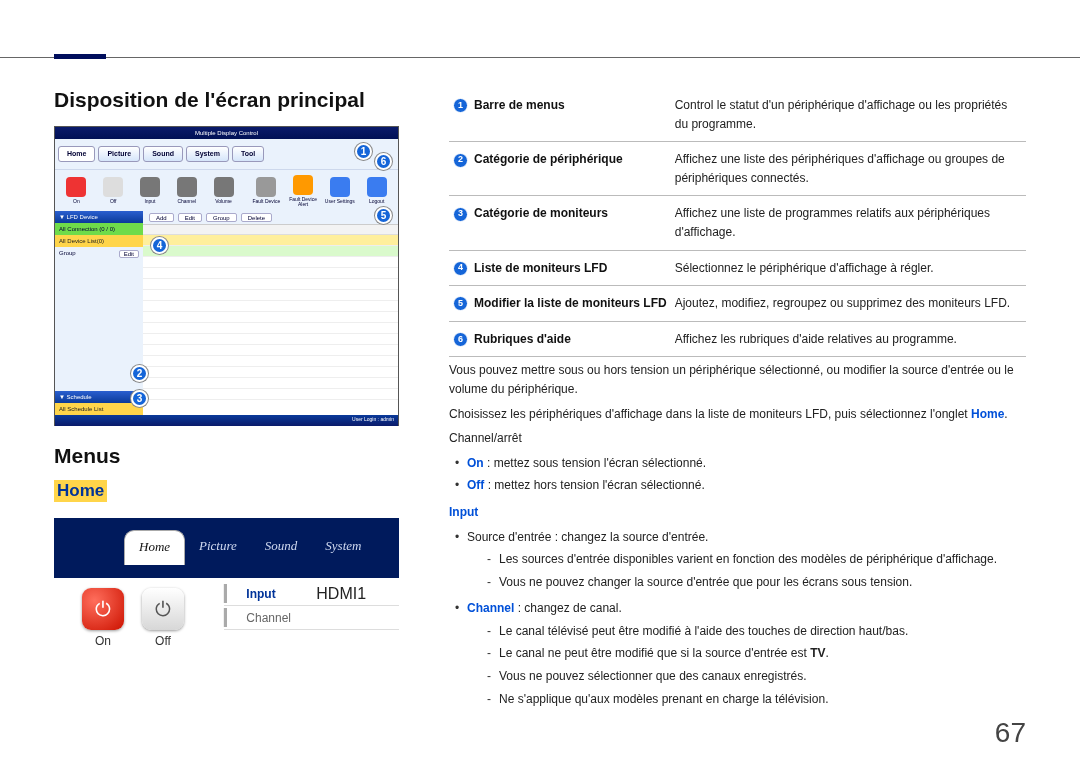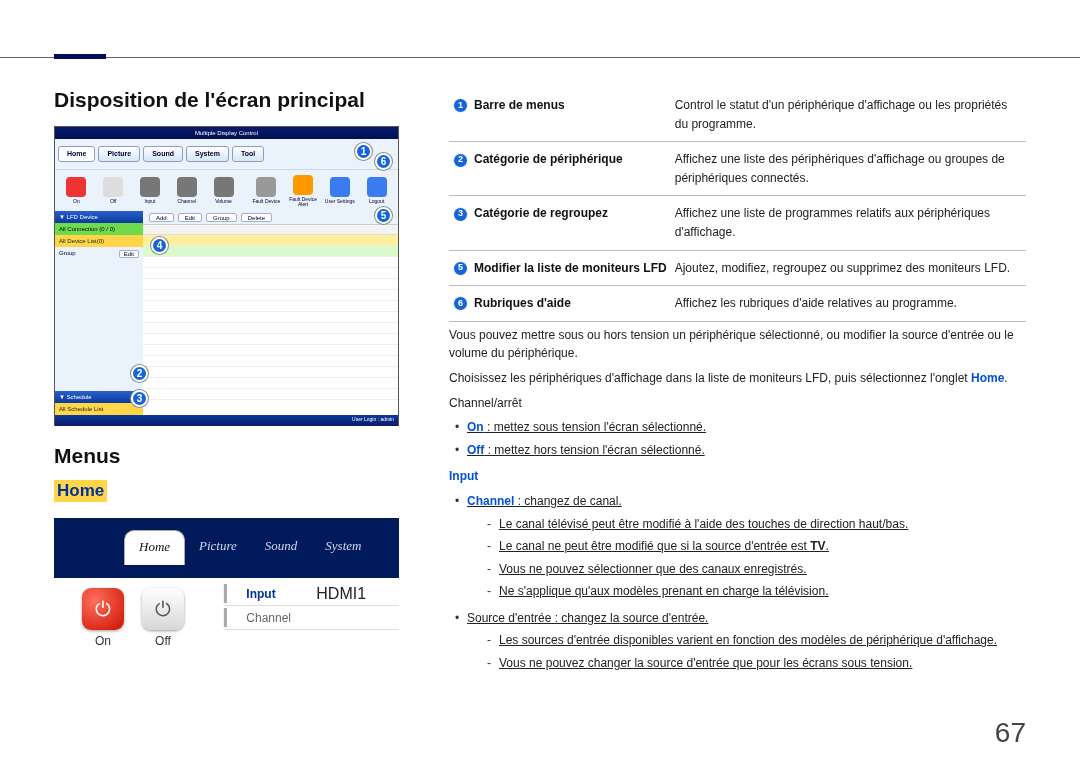--- a/index.html
+++ b/index.html
@@ -67,21 +67,21 @@
   .shot2 .frow .fbar { color:#aaa; margin-right:10px; }
   .shot2 .frow .fval { flex:1; font-size:16px; color:#222; }
   .shot2 .frow .fval.grey { color:#aaa; }
 
   
   .tbl { width:100%; border-collapse:collapse; margin-bottom:4px; }
   .tbl td { border-bottom:1px solid #bbb; padding:8px 4px; vertical-align:top; font-size:12px; }
   .tbl td.lab { width:195px; font-weight:bold; color:#111; white-space:nowrap; }
   .tbl td.lab .circ.inlabel { top:0; }
   .right p { margin-bottom:6px; }
-  .right ul { list-style:none; margin:4px 0 8px 0;text-decoration:underline; }
+  .right ul { list-style:none; margin:4px 0 8px 0; }
   .right ul li { position:relative; padding-left:18px; margin-bottom:4px; }
   .right ul li::before { content:"•"; position:absolute; left:6px; color:#333; }
   .right ul ul li::before { content:"-"; left:6px; }
   .right ul ul { margin-left:14px; margin-top:4px; }
   .blue-b { color:#0050d8; font-weight:bold; }
   .bold { font-weight:bold; }
 
   .power-icon { font-size:20px; }
 </style>
 </head>
@@ -237,22 +237,26 @@
       <tbody>
           <tr>
             <td class="lab"><span class="circ inlabel">1</span><span>Barre de menus</span></td>
             <td>Control le statut d'un périphérique d'affichage ou les propriétés du programme.</td>
           </tr>
       <tr>
             <td class="lab"><span class="circ inlabel">2</span><span>Catégorie de périphérique</span></td>
             <td>Affichez une liste des périphériques d'affichage ou groupes de périphériques connectés.</td>
           </tr>
       <tr>
-            <td class="lab"><span class="circ inlabel">3</span><span>Catégorie de regroupez</span></td>
+            <td class="lab"><span class="circ inlabel">3</span><span>Catégorie de moniteurs</span></td>
             <td>Affichez une liste de programmes relatifs aux périphériques d'affichage.</td>
+          </tr>
+      <tr>
+            <td class="lab"><span class="circ inlabel">4</span><span>Liste de moniteurs LFD</span></td>
+            <td>Sélectionnez le périphérique d'affichage à régler.</td>
           </tr>
       <tr>
             <td class="lab"><span class="circ inlabel">5</span><span>Modifier la liste de moniteurs LFD</span></td>
             <td>Ajoutez, modifiez, regroupez ou supprimez des moniteurs LFD.</td>
           </tr>
       <tr>
             <td class="lab"><span class="circ inlabel">6</span><span>Rubriques d'aide</span></td>
             <td>Affichez les rubriques d'aide relatives au programme.</td>
           </tr>
     </tbody>
@@ -260,31 +264,31 @@
 
     <p>Vous pouvez mettre sous ou hors tension un périphérique sélectionné, ou modifier la source d'entrée ou le volume du périphérique.</p>
     <p><span>Choisissez les périphériques d'affichage dans la liste de moniteurs LFD, puis sélectionnez l'onglet </span><span class="blue-b">Home</span><span>.</span></p>
     <p>Channel/arrêt</p>
     <ul>
       <li><span class="blue-b">On</span><span> : mettez sous tension l'écran sélectionné.</span></li>
       <li><span class="blue-b">Off</span><span> : mettez hors tension l'écran sélectionné.</span></li>
     </ul>
     <p class="blue-b">Input</p>
     <ul>
+      <li><span>Source d'entrée : changez la source d'entrée.</span>
+        <ul>
+          <li>Les sources d'entrée disponibles varient en fonction des modèles de périphérique d'affichage.</li>
+          <li>Vous ne pouvez changer la source d'entrée que pour les écrans sous tension.</li>
+        </ul>
+      </li>
       <li><span class="blue-b">Channel</span><span> : changez de canal.</span>
         <ul>
           <li>Le canal télévisé peut être modifié à l'aide des touches de direction haut/bas.</li>
           <li><span>Le canal ne peut être modifié que si la source d'entrée est </span><span class="bold">TV</span><span>.</span></li>
           <li>Vous ne pouvez sélectionner que des canaux enregistrés.</li>
           <li>Ne s'applique qu'aux modèles prenant en charge la télévision.</li>
         </ul>
       </li>
-      <li><span>Source d'entrée : changez la source d'entrée.</span>
-        <ul>
-          <li>Les sources d'entrée disponibles varient en fonction des modèles de périphérique d'affichage.</li>
-          <li>Vous ne pouvez changer la source d'entrée que pour les écrans sous tension.</li>
-        </ul>
-      </li>
     </ul>
   </div>
 </div>
 
 <div class="page-num">67</div>
 
 </body></html>

